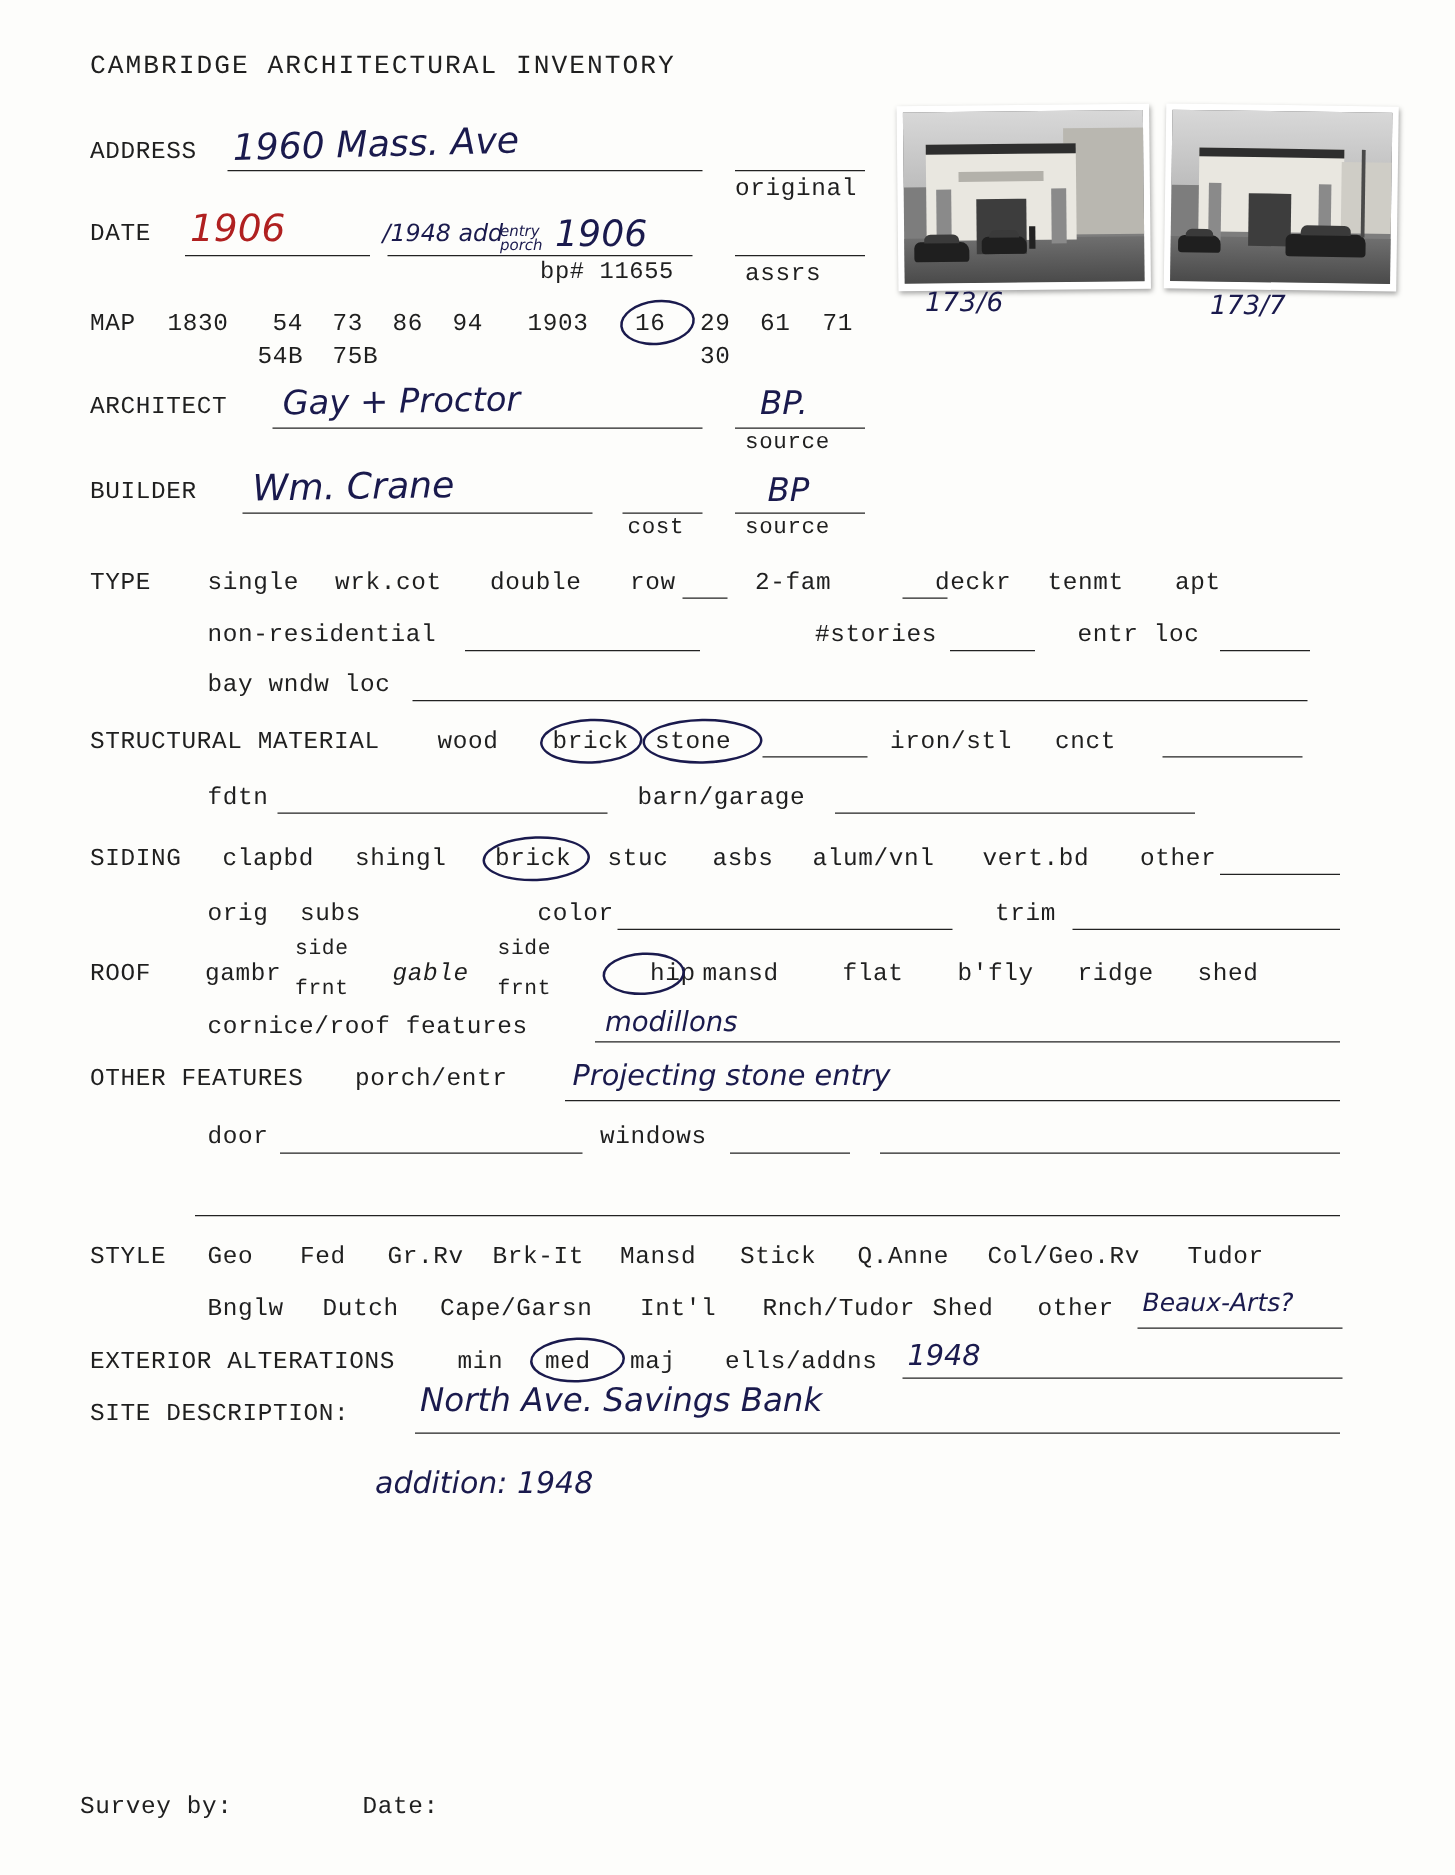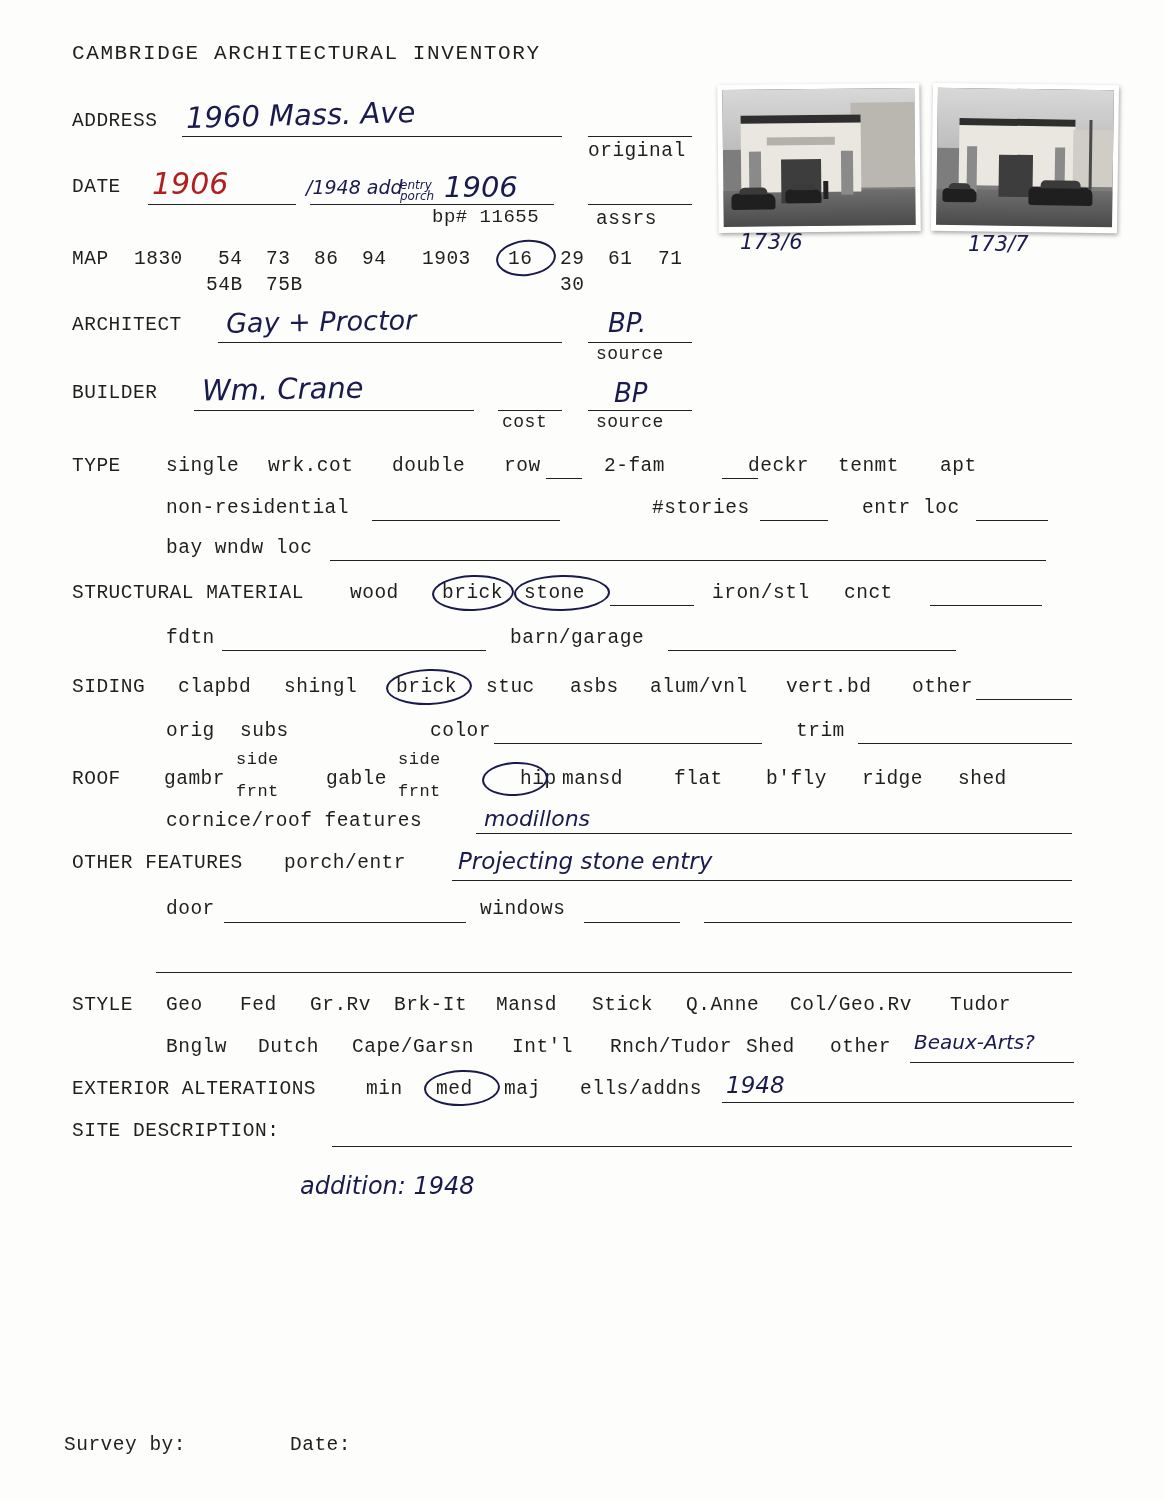--- a/index.html
+++ b/index.html
@@ -226,21 +226,21 @@
   <div class="abs typed" style="left:240px; top:720px;">subs</div>
   <div class="abs typed" style="left:430px; top:720px;">color</div>
   <div class="rule" style="left:494px; top:743px; width:268px;"></div>
   <div class="abs typed" style="left:796px; top:720px;">trim</div>
   <div class="rule" style="left:858px; top:743px; width:214px;"></div>
 
   <div class="abs typed" style="left:72px; top:768px;">ROOF</div>
   <div class="abs typed" style="left:164px; top:768px;">gambr</div>
   <div class="abs typed" style="left:236px; top:750px; font-size:17px;">side</div>
   <div class="abs typed" style="left:236px; top:782px; font-size:17px;">frnt</div>
-  <div class="abs typed" style="left:326px; top:768px;">gable</div>
+  <div class="abs typed" style="left:314px; top:768px;font-style:italic;">gable</div>
   <div class="abs typed" style="left:398px; top:750px; font-size:17px;">side</div>
   <div class="abs typed" style="left:398px; top:782px; font-size:17px;">frnt</div>
   <div class="abs typed" style="left:520px; top:768px;">hip</div>
   <div class="oval" style="left:482px; top:762px; width:62px; height:30px; transform:rotate(-3deg);"></div>
   <div class="abs typed" style="left:562px; top:768px;">mansd</div>
   <div class="abs typed" style="left:674px; top:768px;">flat</div>
   <div class="abs typed" style="left:766px; top:768px;">b'fly</div>
   <div class="abs typed" style="left:862px; top:768px;">ridge</div>
   <div class="abs typed" style="left:958px; top:768px;">shed</div>
 
@@ -285,18 +285,19 @@
   <div class="abs typed" style="left:366px; top:1078px;">min</div>
   <div class="abs typed" style="left:436px; top:1078px;">med</div>
   <div class="oval" style="left:424px; top:1070px; width:72px; height:32px; transform:rotate(-2deg);"></div>
   <div class="abs typed" style="left:504px; top:1078px;">maj</div>
   <div class="abs typed" style="left:580px; top:1078px;">ells/addns</div>
   <div class="rule" style="left:722px; top:1102px; width:352px;"></div>
   <div class="abs hand" style="left:726px; top:1072px; font-size:23px;">1948</div>
 
   <div class="abs typed" style="left:72px; top:1120px;">SITE DESCRIPTION:</div>
   <div class="rule" style="left:332px; top:1146px; width:740px;"></div>
+  <div class="abs hand" style="left:336px; top:1106px; font-size:26px;">North Ave. Savings Bank</div>
   <div class="abs hand" style="left:300px; top:1172px; font-size:24px;">addition: 1948</div>
 
   <div class="abs typed" style="left:64px; bottom:44px;">Survey by:</div>
   <div class="abs typed" style="left:290px; bottom:44px;">Date:</div>
 
 </div>
 
 </body></html>

